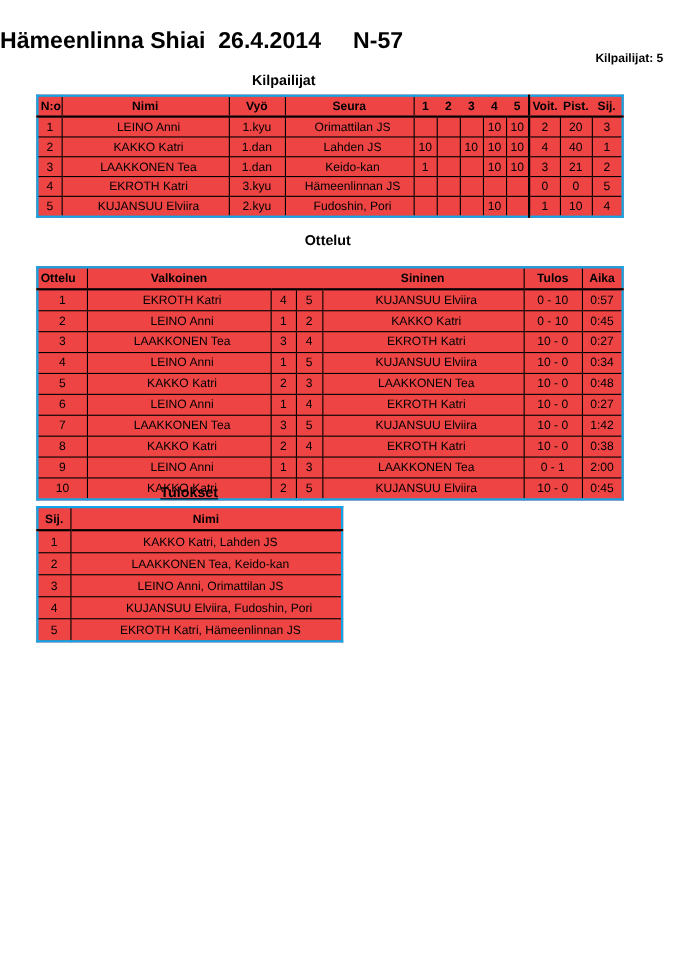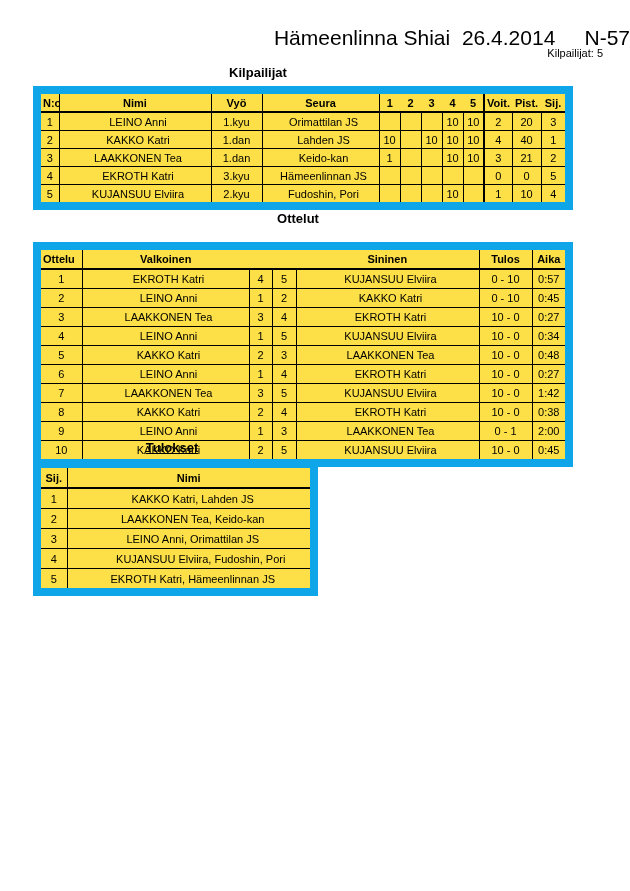--- a/index.html
+++ b/index.html
@@ -2,37 +2,37 @@
 <html><head>
 <meta charset="utf-8">
 <style>
   html, body { margin:0; padding:0; }
   body {
     width:630px; height:891px; background:#ffffff; color:#000;
     font-family:"Liberation Sans", sans-serif; position:relative; overflow:hidden;
   }
   .title {
     position:absolute; top:26px; left:0; width:630px; margin:0;
-    text-align:right; font-size:21px; font-weight:normal; white-space:pre;
+    text-align:left; font-size:21px; font-weight:bold; white-space:pre;
   }
   .count-label {
     position:absolute; top:47px; right:27px;
-    font-size:11px; font-weight:normal;
+    font-size:11px; font-weight:bold;
   }
   .section-title {
     position:absolute; margin:0; width:200px; text-align:center;
     font-size:13px; font-weight:bold;
   }
   #s1 { top:65px;  left:158px; }
   #s2 { top:211px; left:198px; }
   #s3 { top:440px; left:72px;text-decoration:underline;  }
 
   table {
     position:absolute; border-collapse:collapse; table-layout:fixed;
-    border:8px solid #0ea5e9; background:#fde047;
+    border:2px solid #0ea5e9; background:#ef4444;
   }
   #t1 { top:86px;  left:33px; width:532px; }
   #t2 { top:231px; left:33px; width:532px;margin-top:11px; }
   #t3 { top:460px; left:33px; width:277px; }
 
   td {
     border:1px solid #000; font-size:11px; padding:0;
     overflow:hidden; white-space:nowrap; vertical-align:middle;
   }
   #t1 td { height:17px; }

